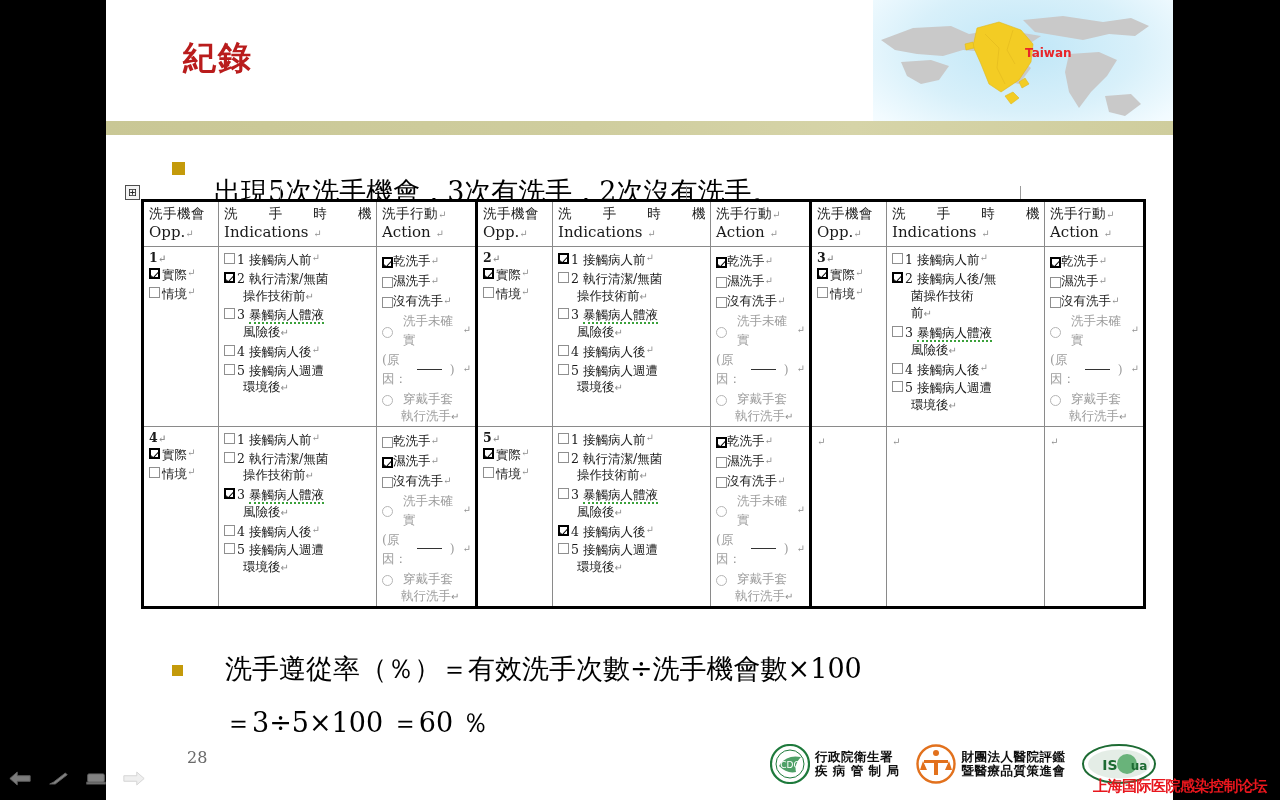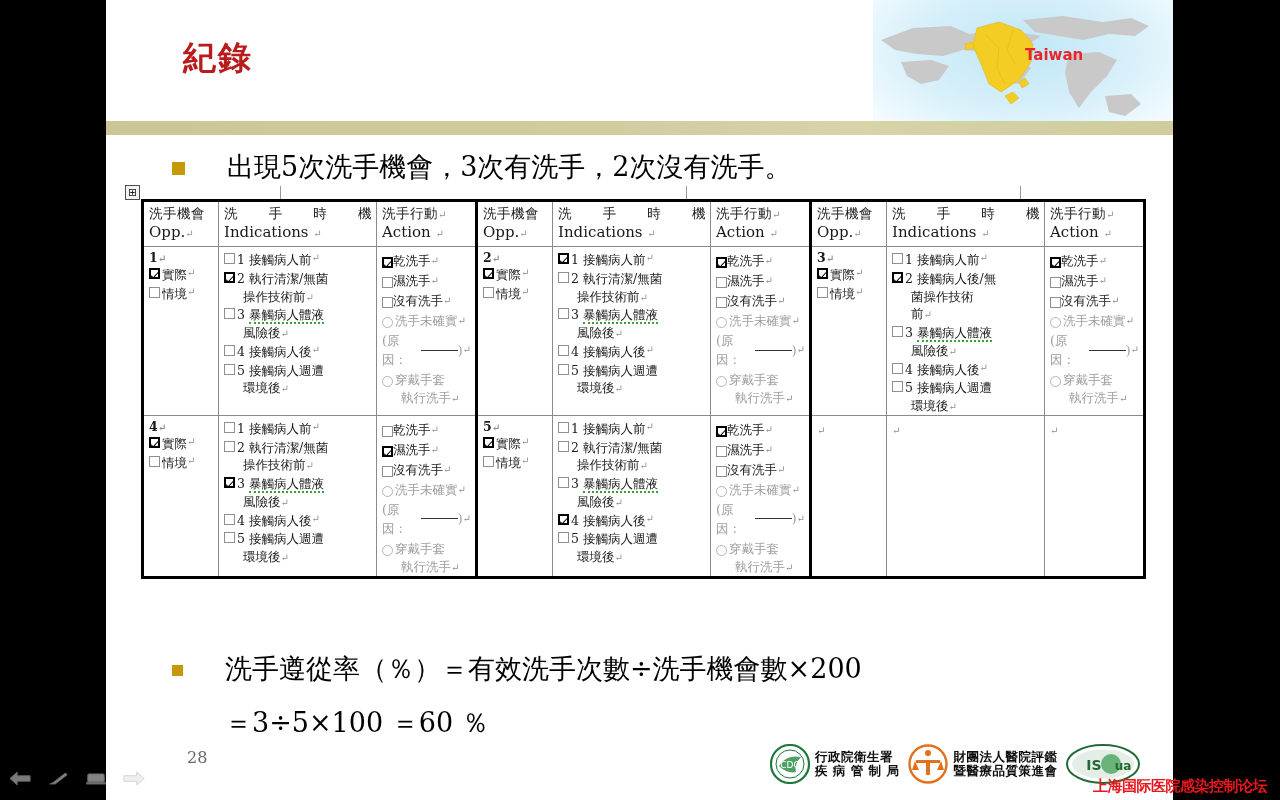--- a/index.html
+++ b/index.html
@@ -39,37 +39,37 @@
     position: absolute; right: 0px; top: 0px; width: 300px; height: 122px;
     overflow: hidden;
   }
   .map-glow {
     position: absolute; left: -60px; top: -56px; width: 420px; height: 220px;
     background: radial-gradient(ellipse at 50% 48%, #bfe6f7 0%, #d8f0fa 38%, #f2fbff 63%, #ffffff 80%);
   }
   .map-svg { position: absolute; left: 0; top: 0; }
   .map-label {
     position: absolute; left: 152px; top: 46px;
-    font-size: 15px; font-weight: 700; color: #e8252a;
+    font-size: 12px; font-weight: 700; color: #e8252a;
     font-family: "DejaVu Sans", sans-serif;
     text-align: right;
   }
 
   
   .bullet-row { position: absolute; display: flex; align-items: flex-start; }
   .bullet-sq {
     width: 13px; height: 13px; background: #c49a0a; flex: none;
     margin-top: 12px;
   }
   .bullet-text {
     margin-left: 42px;
     font-family: "DejaVu Serif", "Liberation Serif", serif;
     font-size: 27px; color: #000; line-height: 1.25; white-space: nowrap;
   }
-  #bullet-top { left: 66px; top: 150px; }
+  #bullet-top { left: 66px; top: 150px; flex-direction: column; }
   #bullet-bottom { left: 66px; top: 652px; }
   #bullet-bottom .bullet-sq { width: 11px; height: 11px; margin-top: 13px; }
   .formula-line2 { margin-top: 20px; }
 
   
   .table-handle {
     position: absolute; left: 19px; top: 185px;
     width: 15px; height: 15px;
     border: 1px solid #4d4d4d; background: #f3f3f3;
     font-size: 11px; line-height: 13px; text-align: center; color: #222;
@@ -103,23 +103,23 @@
   
   .hdr-cn { font-size: 13.5px; letter-spacing: 0.5px; white-space: nowrap; }
   .hdr-cn.spread { display: flex; justify-content: space-between; }
   .hdr-en { font-size: 15px; font-family: "DejaVu Serif", serif; }
   .pil { color: #8d8d8d; font-size: 10px; }
 
   
   .opp-num { font-size: 12.5px; font-weight: 700; }
   .chk-line { display: flex; align-items: flex-start; font-size: 12.5px; line-height: 1.42; margin-top: 1px; }
   .chk-line .bx { flex: none; margin-right: 2px; }
-  .cont { padding-left: 19px; font-size: 12.5px; line-height: 1.42; }
+  .cont { padding-left: 19px; font-size: 12.5px; line-height: 1.42; font-family: Liberation Serif, serif; }
   .act-line { display: flex; align-items: center; font-size: 12.5px; line-height: 1.52; margin-top: 1px; }
-  .grey { color: #9d9d9d; }
+  .grey { color: #9d9d9d; gap: 8px; }
   .squiggle { border-bottom: 2px dotted #3aa03a; }
 
   
   .bx {
     display: inline-block; width: 11px; height: 11px;
     border: 1px solid #8f8f8f; background: #fff;
     position: relative; top: 2px;
   }
   .bx.on { border: 2px solid #000; }
   .bx.on::after {
@@ -136,21 +136,21 @@
 
   
   .page-num {
     position: absolute; left: 81px; top: 748px;
     font-size: 16px; color: #6a6a6a;
     font-family: "DejaVu Serif", serif;
   }
   .nav-bar { position: absolute; left: 8px; top: 770px; display: flex; gap: 14px; align-items: center; }
   .nav-btn { width: 24px; height: 17px; opacity: .55; }
 
-  .logos { position: absolute; left: 664px; top: 744px; display: flex; align-items: center; gap: 9px; }
+  .logos { position: absolute; left: 664px; top: 744px; display: flex; align-items: center; gap: 17px; }
   .logo-unit { display: flex; align-items: center; gap: 5px; }
   .logo-txt {
     font-size: 12.5px; line-height: 1.12; font-weight: 700; color: #0e0e0e;
     font-family: "DejaVu Sans", sans-serif; letter-spacing: .5px;
   }
   .watermark {
     position: absolute; left: 1093px; top: 777px;
     font-size: 15px; font-weight: 700; color: #e8161d;
     font-family: "DejaVu Sans", sans-serif; white-space: nowrap;
     letter-spacing: -0.5px;
@@ -631,21 +631,21 @@
             <td class="col-opp grp-start"><span class="pil">↵</span></td>
             <td class="col-ind"><span class="pil">↵</span></td>
             <td class="col-act grp-end"><span class="pil">↵</span></td>
           </tr>
         </tbody>
     </table>
 
     <div class="bullet-row" id="bullet-bottom">
       <span class="bullet-sq"></span>
       <span class="bullet-text">
-        <span>洗手遵從率（％）＝有效洗手次數÷洗手機會數×200</span>
+        <span>洗手遵從率（％）＝有效洗手次數÷洗手機會數×100</span>
         <span class="formula-line2" style="display:block">＝3÷5×100 ＝60 ％</span>
       </span>
     </div>
 
     <div class="page-num">28</div>
 
     <div class="logos">
       <div class="logo-unit">
         <svg width="40" height="40" viewBox="0 0 40 40">
           <circle cx="20" cy="20" r="19" fill="#fff" stroke="#1e7a3c" stroke-width="2.2"></circle>

